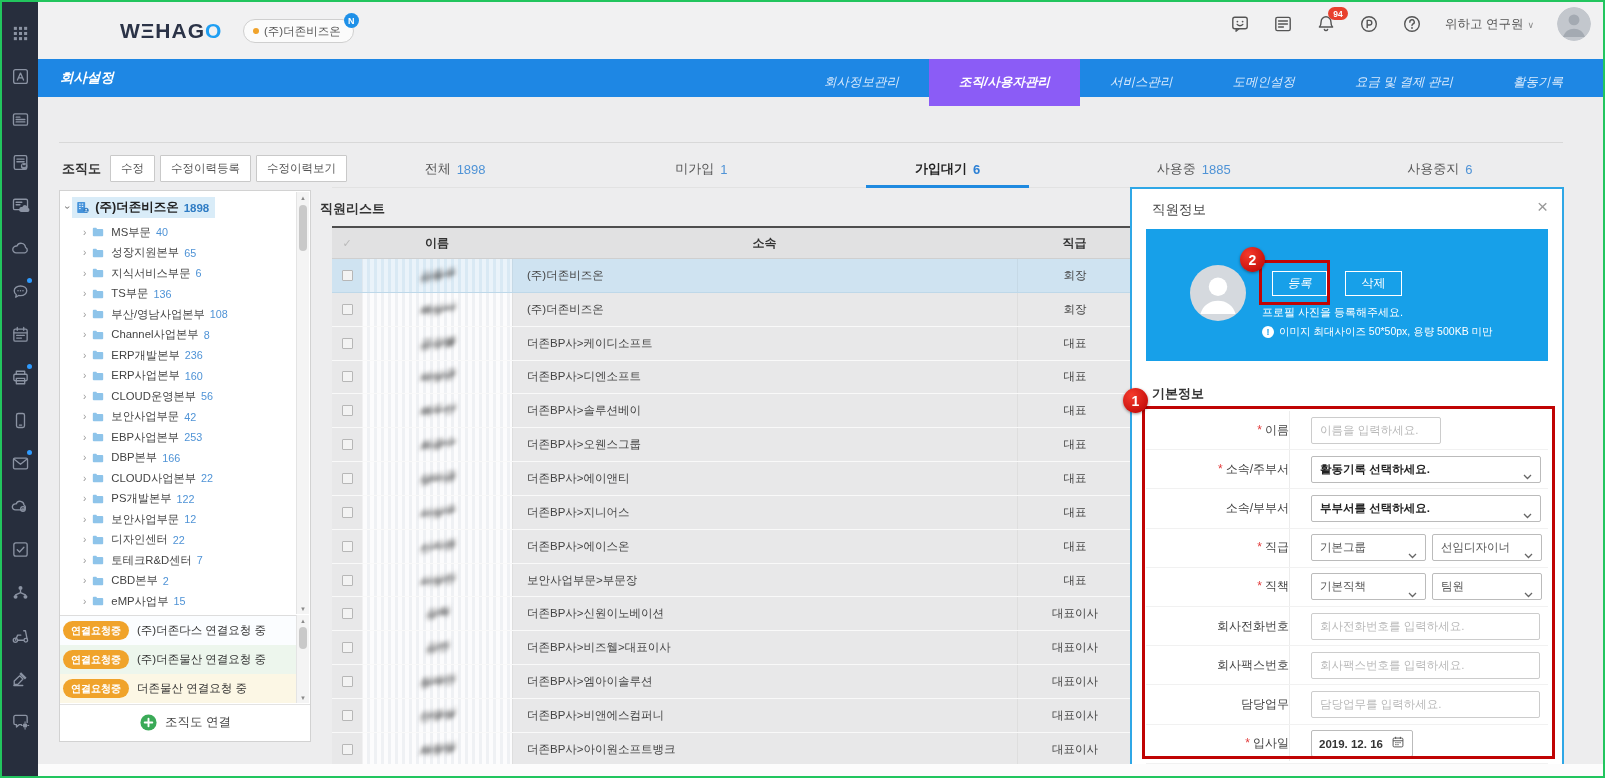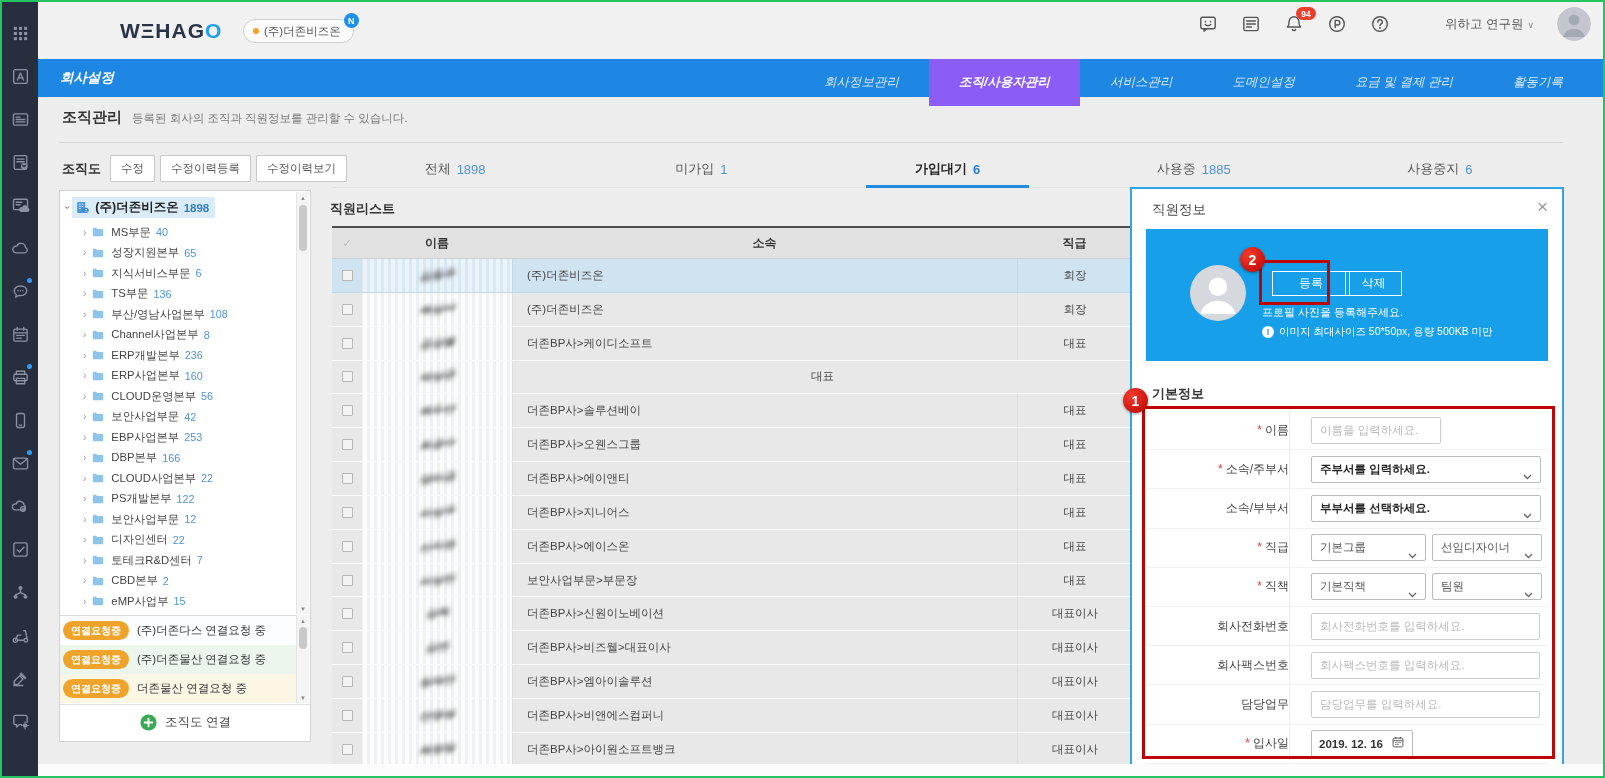--- a/index.html
+++ b/index.html
@@ -19,21 +19,21 @@
   .topbar { position:absolute; left:36px; top:0; right:0; height:57px; background:#f1f1f2; z-index:7; }
   .logo { position:absolute; left:82px; top:17px; font-size:21px; font-weight:bold; color:#2b3347; letter-spacing:1px; }
   .logo .logo-o { color:#1f9ff3; }
   .chip { position:absolute; left:205px; top:17px; height:24px; border:1px solid #cfcfcf; background:#fbfbfb; border-radius:13px; display:flex; align-items:center; padding:0 12px 0 9px; font-size:11.5px; color:#555; cursor:pointer; }
   .chip-dot { width:6px; height:6px; border-radius:50%; background:#f0a32b; margin-right:5px; }
   .chip-badge { position:absolute; right:-6px; top:-7px; width:15px; height:15px; border-radius:50%; background:#1e90e8; color:#fff; font-size:9px; font-weight:bold; display:flex; align-items:center; justify-content:center; }
   .top-right { position:absolute; right:12px; top:0; height:44px; display:flex; align-items:center; gap:23px; }
   .tb-ic { position:relative; width:20px; height:20px; color:#555; cursor:pointer; }
   .tb-ic svg { width:20px; height:20px; }
   .tb-badge { position:absolute; right:-12px; top:-7px; min-width:20px; height:13px; border-radius:7px; background:#e8402d; color:#fff; font-size:8.5px; font-weight:bold; display:flex; align-items:center; justify-content:center; padding:0 3px; }
-  .user-name { font-size:12.5px; color:#555; cursor:pointer; white-space:nowrap;margin-left:32px; }
+  .user-name { font-size:12.5px; color:#555; cursor:pointer; white-space:nowrap; }
   .user-caret { font-size:9px; color:#888; margin-left:4px; }
   .avatar { width:34px; height:34px; border-radius:50%; overflow:hidden; cursor:pointer; }
 
   
   .navbar { position:absolute; left:36px; top:57px; right:0; height:38px; background:#1e87e4; z-index:7; display:flex; align-items:stretch;font-style:italic; }
   .nav-title { position:absolute; left:22px; top:0; height:38px; display:flex; align-items:center; font-size:13.5px; font-weight:bold; color:#fff; }
   .nav-items { position:absolute; right:10px; top:0; height:47px; display:flex; }
   .nav-item { display:flex; align-items:center; padding:0 30px; font-size:12.5px; color:#d9eafc; cursor:pointer; }
   .nav-item.active { background:#8b5cf6; color:#fff; font-weight:bold; }
 
@@ -73,21 +73,21 @@
   .sbar-thumb { position:absolute; left:2px; width:8px; background:#c9c9c9; border-radius:4px; cursor:pointer; }
   .req-list { position:absolute; left:0; top:424px; right:14px; border-top:1px solid #ddd; }
   .req-row { height:29px; display:flex; align-items:center; padding-left:3px; gap:8px; cursor:pointer; }
   .req-badge { background:#f0a32b; color:#fff; font-size:10px; font-weight:bold; padding:2.5px 8px; border-radius:10px; white-space:nowrap; }
   .req-label { font-size:11.5px; color:#333; white-space:nowrap; }
   .connect-row { position:absolute; left:0; right:0; top:513px; height:36px; border-top:1px solid #e3e3e3; display:flex; align-items:center; justify-content:center; gap:7px; cursor:pointer; }
   .connect-row svg { width:19px; height:19px; }
   .connect-label { font-size:12.5px; color:#444; }
 
   
-  .emp-title { position:absolute; left:328px; top:198px; font-size:13px; font-weight:bold; color:#333; }
+  .emp-title { position:absolute; left:318px; top:198px; font-size:13px; font-weight:bold; color:#333; }
   .emp-table { position:absolute; left:330px; top:224px; width:800px; height:541px; overflow:hidden; }
   .thead { display:flex; height:33px; background:#e1e1e2; border-top:2px solid #4e4e4e; border-bottom:1px solid #cfcfcf; align-items:center; }
   .th { font-size:12px; font-weight:bold; color:#333; text-align:center; }
   .c-check { width:30px; flex:none; display:flex; align-items:center; justify-content:center; }
   .c-name { width:150px; flex:none; }
   .c-dept { width:505px; flex:none; }
   .c-grade { flex:1; }
   .th-check { color:#b9b9b9; font-size:11px; font-weight:normal; }
   .row { display:flex; height:33.85px; background:#e8e8e9; border-bottom:1px solid #f9f9f9; align-items:stretch; cursor:pointer; }
   .row .cell { display:flex; align-items:center; }
@@ -100,21 +100,21 @@
   .dept-cell { padding-left:14px; font-size:11.5px; color:#444; }
   .grade-cell { justify-content:center; font-size:11.5px; color:#444; }
 
   
   .side-panel { position:absolute; left:1128px; top:185px; width:434px; height:580px; background:#fff; border:2px solid #2fa7e6; z-index:5; }
   .panel-title { position:absolute; left:20px; top:12px; font-size:13.5px; color:#444; }
   .panel-close { position:absolute; right:14px; top:8px; font-size:19px; color:#9a9a9a; cursor:pointer; line-height:1; }
   .photo-box { position:absolute; left:14px; top:40px; width:402px; height:132px; background:#17a0e9; }
   .pb-avatar { position:absolute; left:44px; top:36px; width:56px; height:56px; }
   .pb-btn { position:absolute; top:42px; height:25px; background:transparent; border:1px solid #fff; color:#fff; font-size:12px; cursor:pointer; padding:0 14px; }
-  .pb-btn.register { left:126px; width:78px; padding:0; }
+  .pb-btn.register { left:126px; width:55px; padding:0;font-style:italic; }
   .pb-btn.delete { left:199px; width:57px; padding:0; }
   .pb-hint { position:absolute; left:116px; top:76px; font-size:11px; color:#fff; }
   .pb-note { position:absolute; left:116px; top:96px; font-size:10.5px; color:#fff; display:flex; align-items:center; gap:5px; }
   .info-ic { width:12px; height:12px; border-radius:50%; background:#fff; color:#17a0e9; font-size:9px; font-weight:bold; display:flex; align-items:center; justify-content:center; flex:none; }
   .section-title { position:absolute; left:20px; top:196px; font-size:13px; font-weight:bold; color:#333; }
   .section-underline { position:absolute; left:14px; right:14px; top:218px; border-bottom:2px solid #4a4a4a; }
   .form { position:absolute; left:14px; top:222px; right:14px; }
   .form-vline { position:absolute; left:157px; top:222px; bottom:4px; border-left:1px solid #ececec; }
   .f-row { display:flex; align-items:center; height:39.2px; border-bottom:1px solid #f1f1f1; }
   .f-label { width:143px; text-align:right; font-size:12px; color:#444; flex:none; }
@@ -322,24 +322,20 @@
     <div class="nav-items" id="nav-items">
         <div class="nav-item">회사정보관리</div>
         <div class="nav-item active">조직/사용자관리</div>
         <div class="nav-item">서비스관리</div>
         <div class="nav-item">도메인설정</div>
         <div class="nav-item">요금 및 결제 관리</div>
         <div class="nav-item">활동기록</div>
       </div>
   </nav>
 
-  <div class="page-head">
-    <span class="page-title">조직관리</span>
-    <span class="page-sub">등록된 회사의 조직과 직원정보를 관리할 수 있습니다.</span>
-  </div>
   <div class="divider"></div>
 
   <div class="toolbar">
     <span class="toolbar-label">조직도</span>
     <span id="toolbar-buttons" style="display:flex;gap:5px;">
         <button class="tool-btn">수정</button>
         <button class="tool-btn">수정이력등록</button>
         <button class="tool-btn">수정이력보기</button>
       </span>
   </div>
@@ -609,20 +605,21 @@
           <span class="c-dept cell dept-cell">더존BP사&gt;케이디소프트</span>
           <span class="c-grade cell grade-cell">대표</span>
         </div>
         <div class="row">
           <span class="c-check cell">
             <span class="checkbox"></span>
           </span>
           <span class="c-name cell name-cell">
             <span class="name-blur">박상균</span>
           </span>
+          <span class="c-dept cell dept-cell">더존BP사&gt;디엔소프트</span>
           <span class="c-grade cell grade-cell">대표</span>
         </div>
         <div class="row">
           <span class="c-check cell">
             <span class="checkbox"></span>
           </span>
           <span class="c-name cell name-cell">
             <span class="name-blur">백두산</span>
           </span>
           <span class="c-dept cell dept-cell">더존BP사&gt;솔루션베이</span>
@@ -761,21 +758,21 @@
         <div class="f-row">
           <span class="f-label"><span class="req-star">*</span>이름</span>
           <span class="f-ctrl">
             <input class="f-input w-short" placeholder="이름을 입력하세요." style="">
           </span>
         </div>
         <div class="f-row">
           <span class="f-label"><span class="req-star">*</span>소속/주부서</span>
           <span class="f-ctrl">
             <span class="selbox single">
-              <span class="sel-val">주부서를 입력하세요.</span>
+              <span class="sel-val">활동기록 선택하세요.</span>
               <span class="caret-svg"><svg viewBox="0 0 9 6" width="9" height="6">
                   <path d="M1 1l3.5 3.5L8 1" stroke="#666" fill="none" stroke-width="1.3"></path>
                 </svg></span>
             </span>
           </span>
         </div>
         <div class="f-row">
           <span class="f-label">소속/부부서</span>
           <span class="f-ctrl">
             <span class="selbox single">

